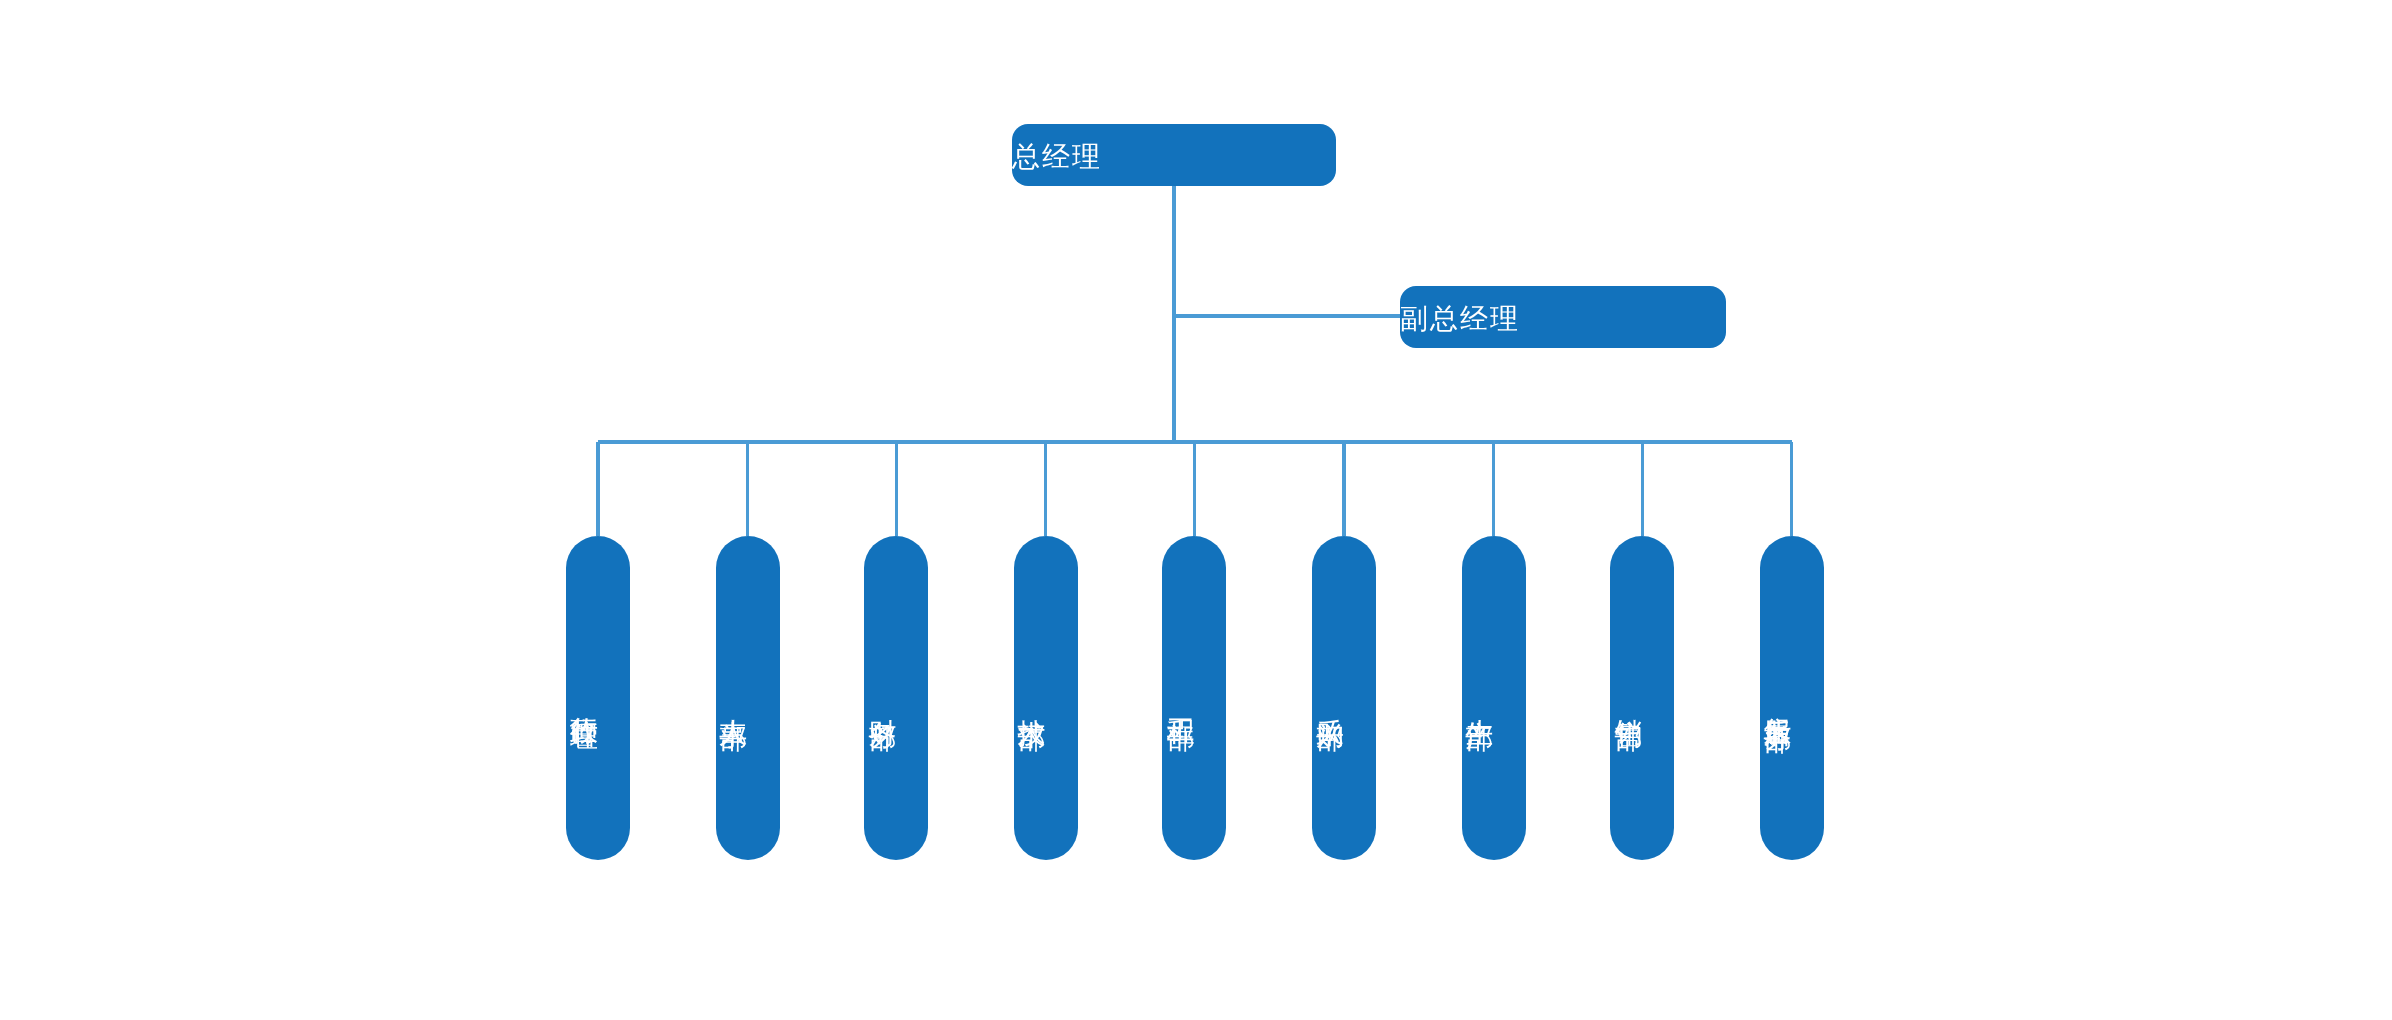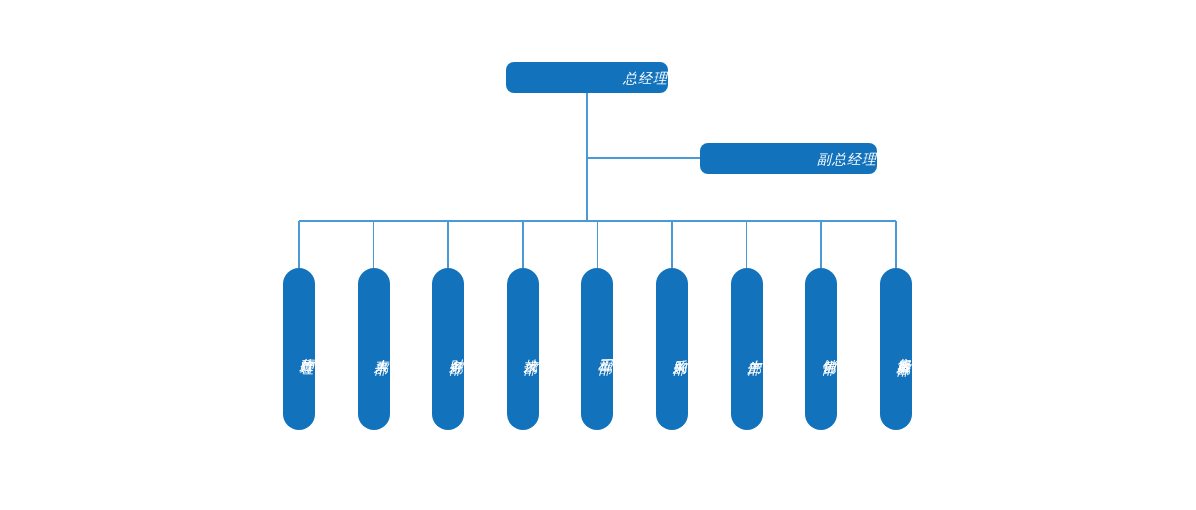--- a/index.html
+++ b/index.html
@@ -25,22 +25,21 @@
     height: 510px;
     pointer-events: none;
   }
   .node {
     position: absolute;
     background: #1272BC;
     color: #ffffff;
     box-sizing: border-box;
     display: flex;
     align-items: center;
-    justify-content: flex-end;
-    font-style: italic;
+    justify-content: flex-start;
   }
   .node-horizontal {
     border-radius: 8px;
     font-size: 14px;
     letter-spacing: 1px;
     line-height: 1;
   }
   .node-vertical {
     border-radius: 16px;
     font-size: 14px;
@@ -74,21 +73,21 @@
       <line x1="672" y1="221" x2="672" y2="268" stroke="#4A9BD5" stroke-width="1.6" shape-rendering="crispEdges"></line>
       <line x1="746.6" y1="221" x2="746.6" y2="268" stroke="#4A9BD5" stroke-width="1.6" shape-rendering="crispEdges"></line>
       <line x1="821.2" y1="221" x2="821.2" y2="268" stroke="#4A9BD5" stroke-width="1.6" shape-rendering="crispEdges"></line>
       <line x1="895.8" y1="221" x2="895.8" y2="268" stroke="#4A9BD5" stroke-width="1.6" shape-rendering="crispEdges"></line>
     </svg>
 
   <div class="node node-horizontal" id="node-top" style="left: 506px; top: 62px; width: 162px; height: 31px; background: rgb(18, 114, 188); color: rgb(255, 255, 255);">
     <span class="node-label">总经理</span>
   </div>
 
-  <div class="node node-horizontal" id="node-deputy" style="left: 700px; top: 143px; width: 177px; height: 31px; background: rgb(18, 114, 188); color: rgb(255, 255, 255);">
+  <div class="node node-horizontal" id="node-deputy" style="left: 700px; top: 143px; width: 163px; height: 31px; background: rgb(18, 114, 188); color: rgb(255, 255, 255);">
     <span class="node-label">副总经理</span>
   </div>
 
   <div id="department-nodes">
       <div class="node node-vertical" style="left: 283px; top: 268px; width: 32px; height: 162px; background: rgb(18, 114, 188); color: rgb(255, 255, 255);">
         <span class="node-label">行政管理</span>
       </div>
       <div class="node node-vertical" style="left: 357.6px; top: 268px; width: 32px; height: 162px; background: rgb(18, 114, 188); color: rgb(255, 255, 255);">
         <span class="node-label">人事部</span>
       </div>

